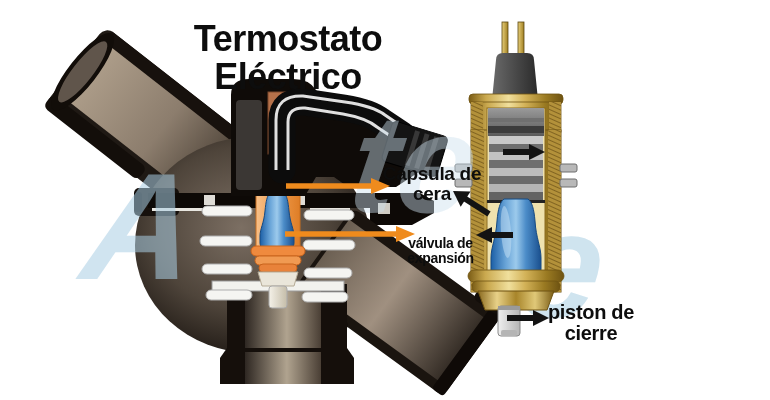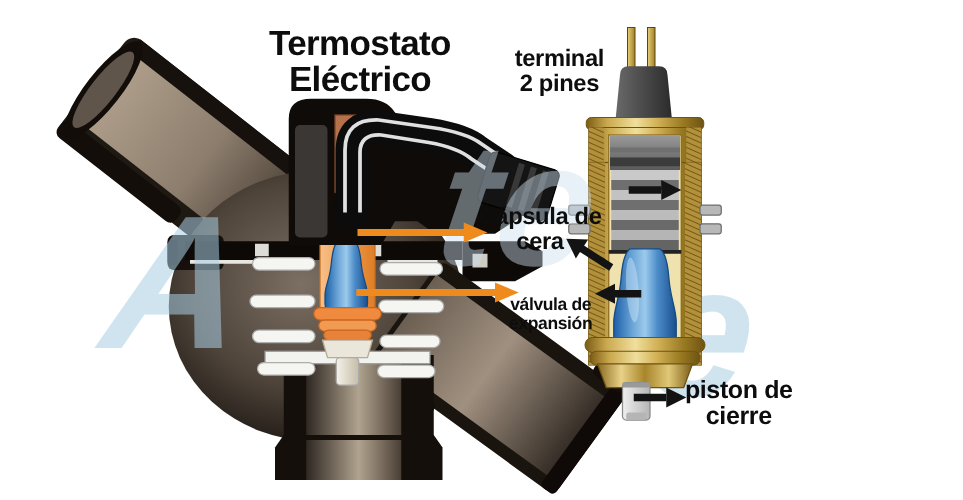--- a/index.html
+++ b/index.html
@@ -4,21 +4,21 @@
 <style>
   html,body{margin:0;padding:0;background:#ffffff;}
   #canvas{
     position:relative;width:770px;height:400px;background:#ffffff;
     font-family:"Liberation Sans", sans-serif;overflow:hidden;
   }
   .lbl{
     position:absolute;white-space:pre-line;text-align:center;
     color:#0d0d0d;font-weight:bold;line-height:1.06;letter-spacing:-0.3px;
   }
-  #title{left:178px;top:20px;width:220px;font-size:28px;line-height:1.05;letter-spacing:-0.5px;}
+  #title{left:178px;top:20px;width:220px;font-size:36px;line-height:1.05;letter-spacing:-0.5px;}
   #lbl-terminal{left:395px;top:38px;width:105px;font-size:19px;}
   #lbl-capsula{left:378px;top:164px;width:108px;font-size:19px;}
   #lbl-valvula{left:398px;top:220px;width:85px;font-size:14px;margin-top:16px;}
   #lbl-resistencia{left:540px;top:129px;width:100px;font-size:14.5px;}
   #lbl-piston{left:545px;top:302px;width:92px;font-size:20px;}
   .wm{
     position:absolute;font-style:italic;font-weight:bold;
     pointer-events:none;transform:skewX(-8deg);line-height:1;
   }
   #wm-e{left:520px;top:190px;font-size:150px;color:#cfe4ef;}
@@ -287,22 +287,20 @@
       <polygon points="545,152 529,144 529,160" fill="#131313"></polygon>
     </g>
     <g>
       <line x1="507" y1="318" x2="533" y2="318" stroke-width="6" stroke="#131313"></line>
       <polygon points="549,318 533,310 533,326" fill="#131313"></polygon>
     </g>
   </svg>
 
   <div class="lbl" id="title">Termostato
 Eléctrico</div>
-  <div class="lbl" id="lbl-terminal">terminal
-2 pines</div>
   <div class="lbl" id="lbl-capsula">Cápsula de
 cera</div>
   <div class="lbl" id="lbl-valvula">válvula de
 expansión</div>
   <div class="lbl" id="lbl-piston">piston de
 cierre</div>
 
 </div>
 
 </body></html>

